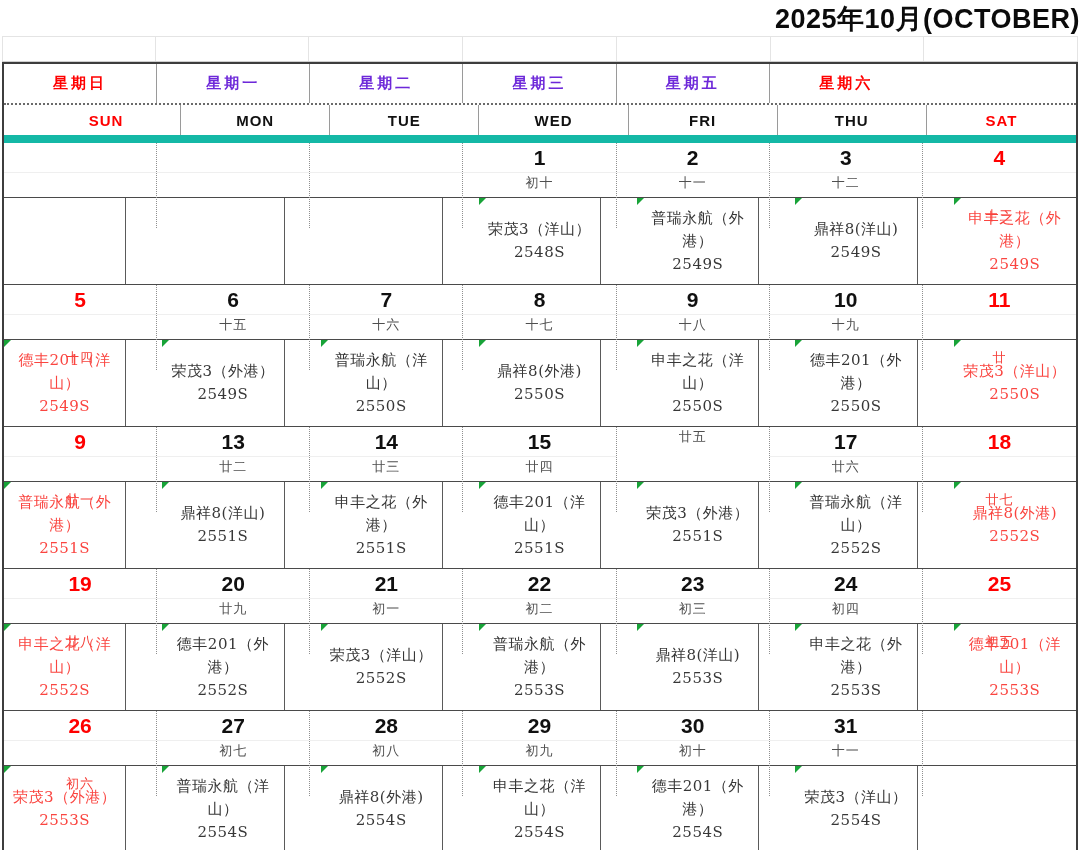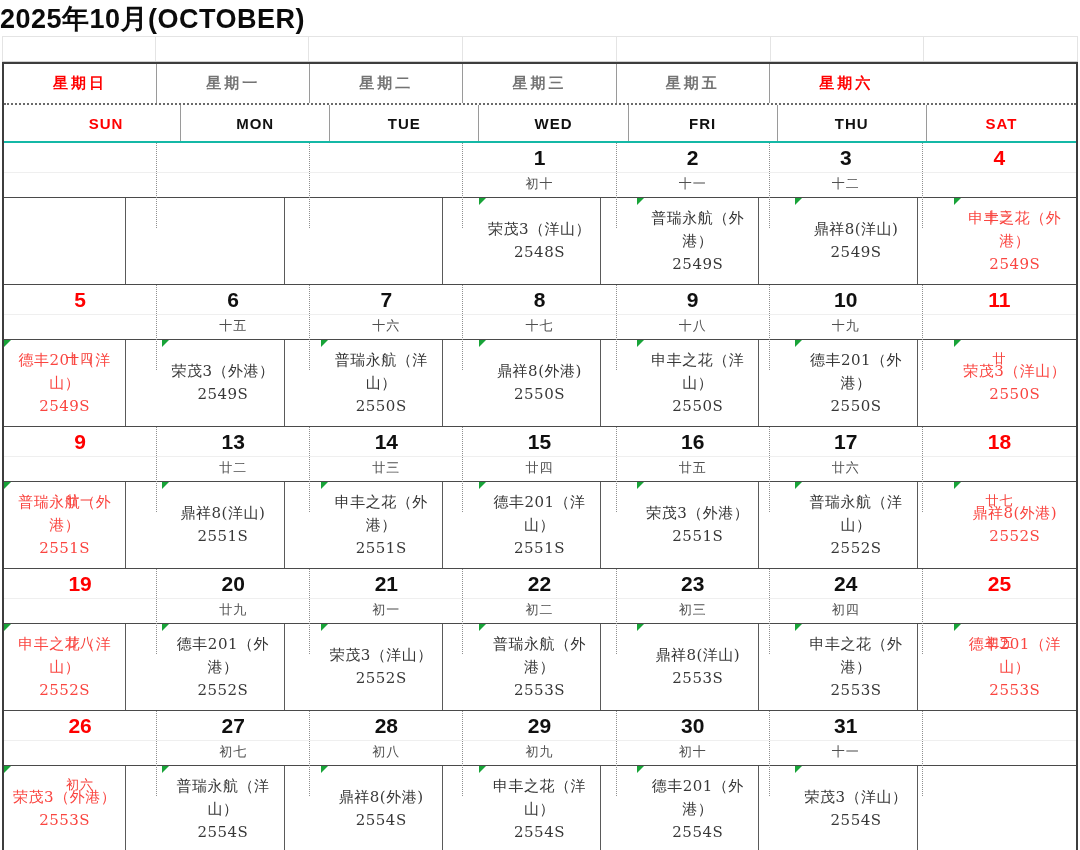--- a/index.html
+++ b/index.html
@@ -13,21 +13,21 @@
   }
   *{margin:0;padding:0;box-sizing:border-box;}
   html,body{background:#ffffff;}
   body{
     width:1080px;height:850px;overflow:hidden;
     font-family:"Liberation Sans", sans-serif;
   }
   .page{width:1080px;height:850px;background:#fff;}
 
   .title{
-    height:36px;line-height:38px;text-align:left;
+    height:36px;line-height:38px;text-align:right;
     font-size:27px;font-weight:700;color:#0b0b0b;
     font-family:"Liberation Sans", sans-serif;
     letter-spacing:0.5px;
   }
 
   .spacer-grid{
     height:26px;margin:0 2px;
     display:grid;grid-template-columns:repeat(7,1fr);
     border-top:1px solid var(--border-light);
     border-bottom:1px solid #cfcfcf;
@@ -40,24 +40,24 @@
     border:2px solid #3d3d3d;
     background:#fff;
   }
   .grid7{display:grid;grid-template-columns:repeat(7,1fr);}
 
   
   .header-zh{height:41px;border-bottom:2px dotted #6a6a6a;}
   .header-zh .hcell{
     display:flex;align-items:center;justify-content:center;
     font-family:"DejaVu Serif","Liberation Serif",serif;
-    font-weight:700;font-size:15px;letter-spacing:3px;color:#737373;
+    font-weight:700;font-size:15px;letter-spacing:3px;color:#6d28d9;
     border-right:1px solid #9a9a9a;
   }
-  .header-en{height:38px;border-bottom:2px solid #14b8a6;padding-left:28px;}
+  .header-en{height:38px;border-bottom:8px solid #14b8a6;padding-left:28px;}
   .header-en .hcell{
     display:flex;align-items:center;justify-content:center;
     font-family:"Liberation Sans",sans-serif;
     font-weight:700;font-size:15px;letter-spacing:1px;color:#111;
     border-right:1px solid #9a9a9a;
   }
   .hcell:last-child{border-right:none;}
   .hcell.red{color:var(--red-strong);}
 
   
@@ -71,21 +71,21 @@
   }
   .date-cell:last-child{border-right:none;}
   .dnum{
     display:block;width:100%;text-align:center;
     font-family:"Liberation Sans",sans-serif;
     font-size:21px;font-weight:700;color:#101010;line-height:30px;height:30px;
     border-bottom:1px solid #efefef;
   }
   .dlunar{
     display:block;width:100%;text-align:center;
-    font-family:Liberation Serif, serif;
+    font-family:Liberation Mono, monospace;
     font-size:13px;color:var(--lunar-gray);line-height:22px;letter-spacing:1px;
   }
   .date-cell.red .dnum,.date-cell.red .dlunar{color:var(--red-strong);}
   .date-cell.red .dlunar{color:#f5403a;margin-top:33px;}
 
   .ship-row{height:87px;border-top:1px solid var(--border-dark);gap:36px;}
   .ship-cell{
     position:relative;
     border-right:1px solid #5a5a5a;
     display:flex;flex-direction:column;align-items:center;justify-content:center;
@@ -286,21 +286,20 @@
             </div>
             <div class="date-cell">
               <span class="dnum">14</span>
               <span class="dlunar">廿三</span>
             </div>
             <div class="date-cell">
               <span class="dnum">15</span>
               <span class="dlunar">廿四</span>
             </div>
             <div class="date-cell">
-              <span class="dnum">16</span>
               <span class="dlunar">廿五</span>
             </div>
             <div class="date-cell">
               <span class="dnum">17</span>
               <span class="dlunar">廿六</span>
             </div>
             <div class="date-cell red">
               <span class="dnum">18</span>
               <span class="dlunar">廿七</span>
             </div>

